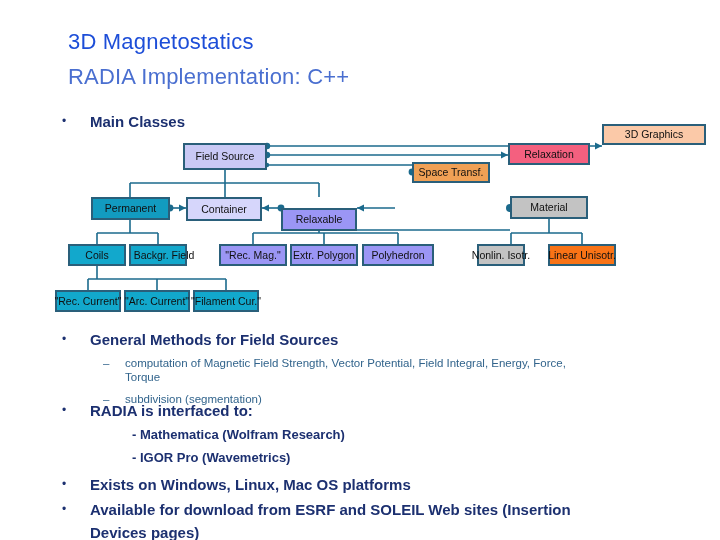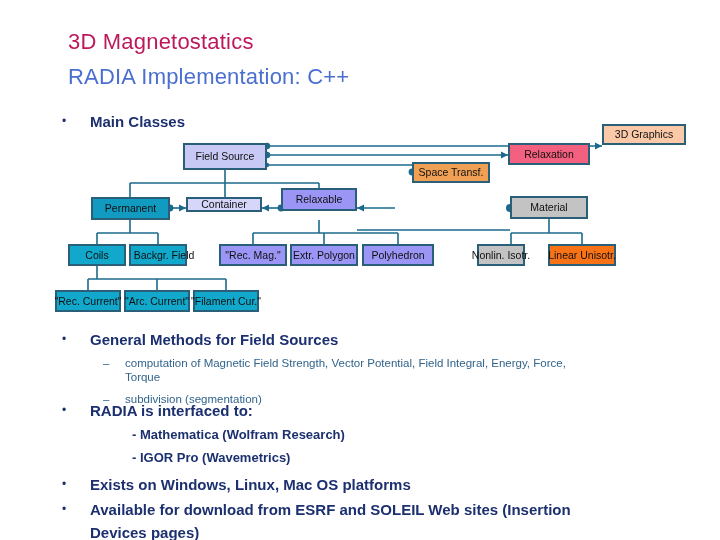--- a/index.html
+++ b/index.html
@@ -8,21 +8,21 @@
     background:#ffffff;
     font-family:"Liberation Sans", sans-serif;
     overflow:hidden;
     position:relative;
   }
   #slide{position:absolute;left:0;top:0;width:720px;height:540px;}
 
   
   .title-line1{
     position:absolute;left:68px;top:29px;
-    font-size:22px;color:#be185d;letter-spacing:0.2px;
+    font-size:22px;color:#1d4ed8;letter-spacing:0.2px;
     white-space:nowrap;
   }
   .title-line2{
     position:absolute;left:68px;top:64px;
     font-size:22px;color:#4a6fd0;letter-spacing:0.2px;
     white-space:nowrap;
   }
 
   
   .bullet{
@@ -138,36 +138,36 @@
         <polygon points="508,155 501,151.5 501,158.5"></polygon>
         <polygon points="186,208 179,204.5 179,211.5"></polygon>
         <polygon points="262,208 269,204.5 269,211.5"></polygon>
         <polygon points="357,208 364,204.5 364,211.5"></polygon>
       </g>
     </svg>
 
     <div class="node" style="left: 183px; top: 143px; width: 84px; height: 27px; background: rgb(201, 201, 245); border-color: rgb(42, 95, 122);">
         <span>Field Source</span>
       </div>
-    <div class="node" style="left: 602px; top: 124px; width: 84px; height: 21px; background: rgb(251, 201, 168); border-color: rgb(42, 95, 122);">
+    <div class="node" style="left: 602px; top: 124px; width: 104px; height: 21px; background: rgb(251, 201, 168); border-color: rgb(42, 95, 122);">
         <span>3D Graphics</span>
       </div>
     <div class="node" style="left: 508px; top: 143px; width: 82px; height: 22px; background: rgb(244, 96, 127); border-color: rgb(42, 95, 122); justify-content: center;">
         <span>Relaxation</span>
       </div>
     <div class="node" style="left: 412px; top: 162px; width: 78px; height: 21px; background: rgb(240, 160, 85); border-color: rgb(42, 95, 122);">
         <span>Space Transf.</span>
       </div>
     <div class="node" style="left: 91px; top: 197px; width: 79px; height: 23px; background: rgb(18, 155, 192); border-color: rgb(42, 95, 122);">
         <span>Permanent</span>
       </div>
-    <div class="node" style="left: 186px; top: 197px; width: 76px; height: 15px; background: rgb(214, 214, 251); border-color: rgb(42, 95, 122);">
+    <div class="node" style="left: 186px; top: 197px; width: 76px; height: 24px; background: rgb(214, 214, 251); border-color: rgb(42, 95, 122);">
         <span>Container</span>
       </div>
-    <div class="node" style="left: 281px; top: 188px; width: 76px; height: 23px; background: rgb(155, 150, 245); border-color: rgb(42, 95, 122);">
+    <div class="node" style="left: 281px; top: 208px; width: 76px; height: 23px; background: rgb(155, 150, 245); border-color: rgb(42, 95, 122);">
         <span>Relaxable</span>
       </div>
     <div class="node" style="left: 510px; top: 196px; width: 78px; height: 23px; background: rgb(195, 195, 195); border-color: rgb(42, 95, 122);">
         <span>Material</span>
       </div>
     <div class="node" style="left: 68px; top: 244px; width: 58px; height: 22px; background: rgb(18, 168, 204); border-color: rgb(42, 95, 122);">
         <span>Coils</span>
       </div>
     <div class="node" style="left: 129px; top: 244px; width: 58px; height: 22px; background: rgb(18, 168, 204); border-color: rgb(42, 95, 122); padding-left: 12px;">
         <span>Backgr. Field</span>

